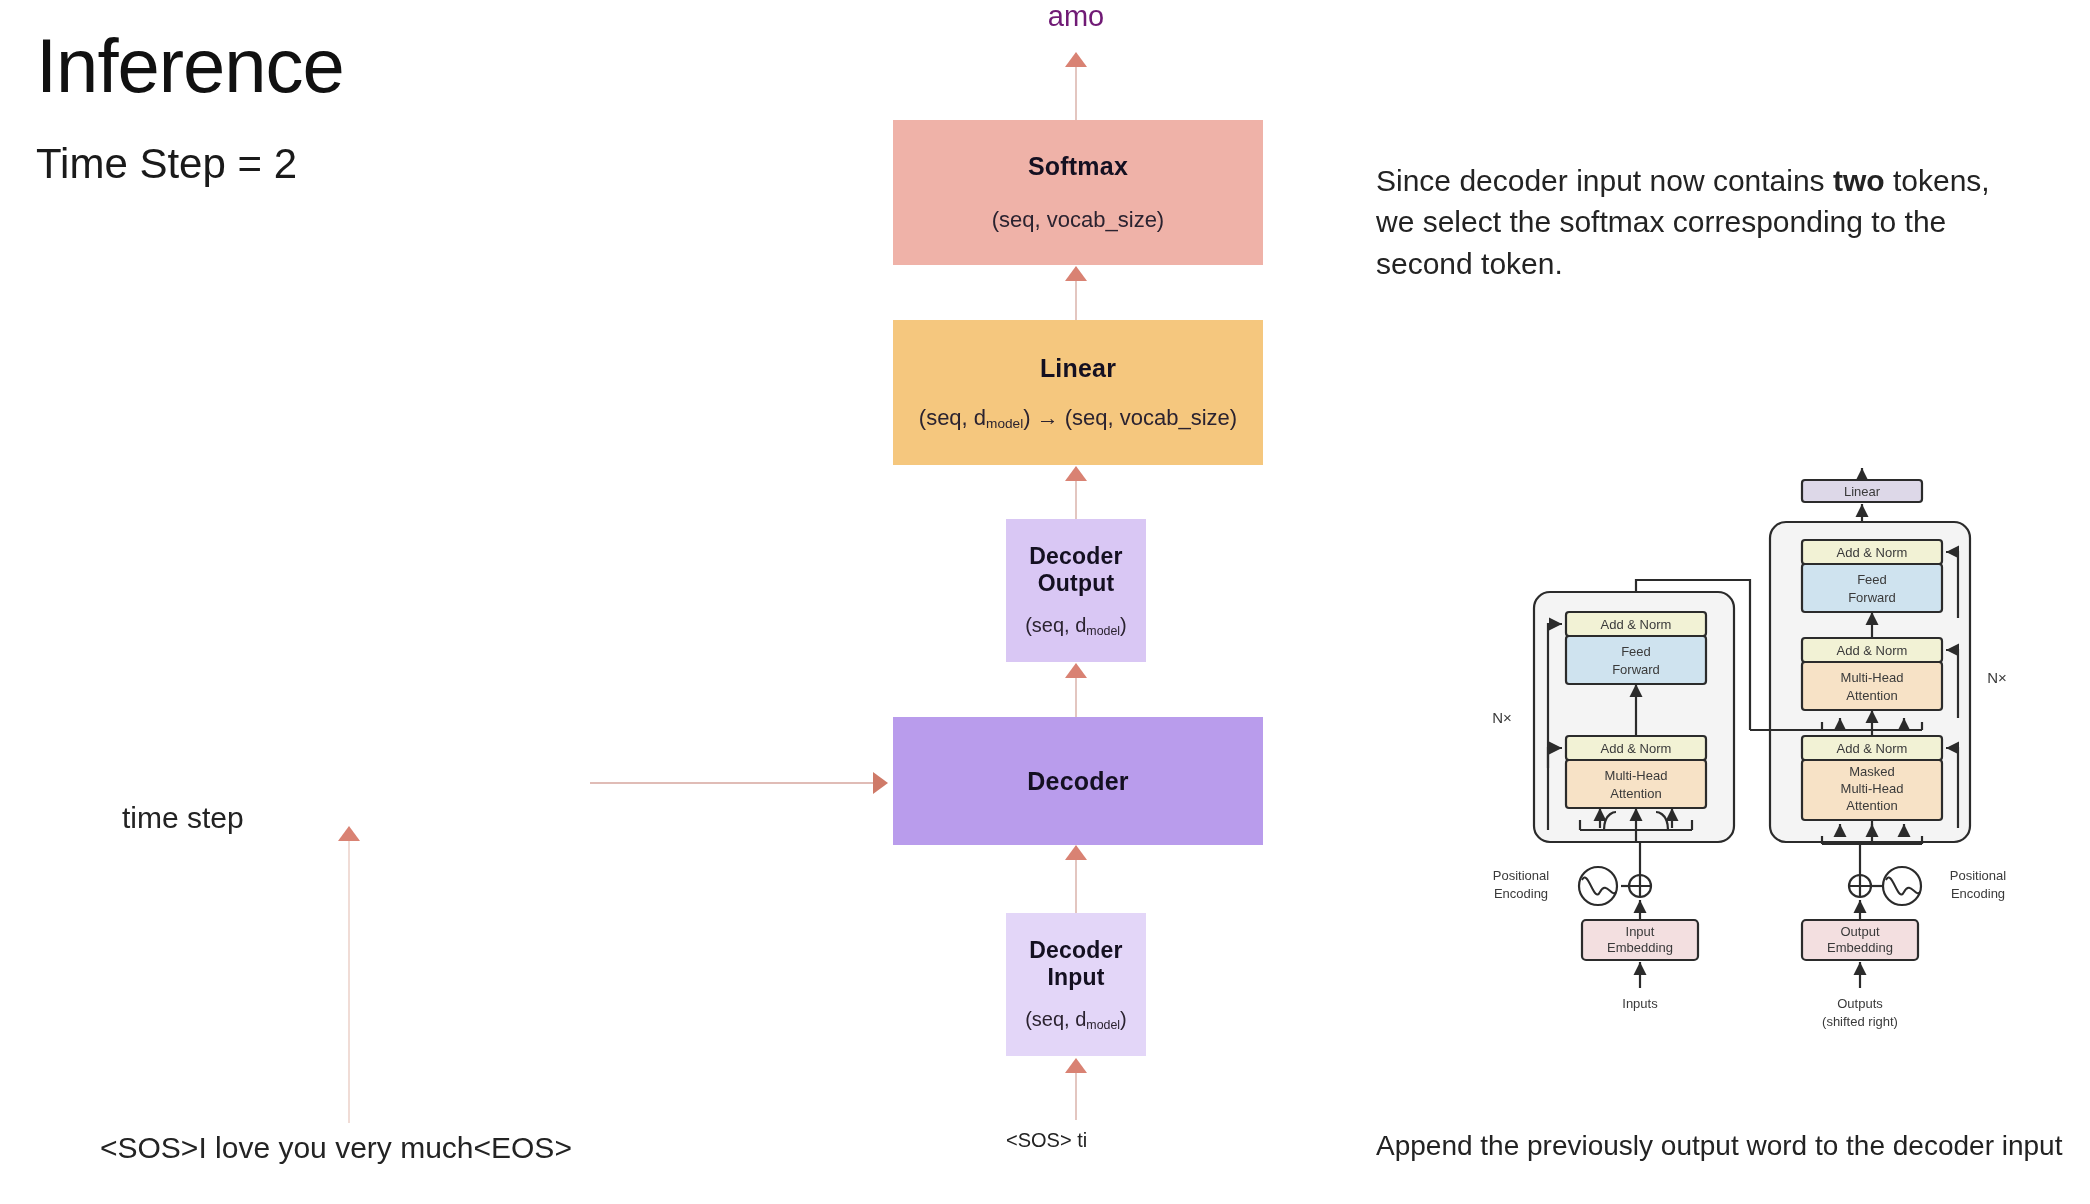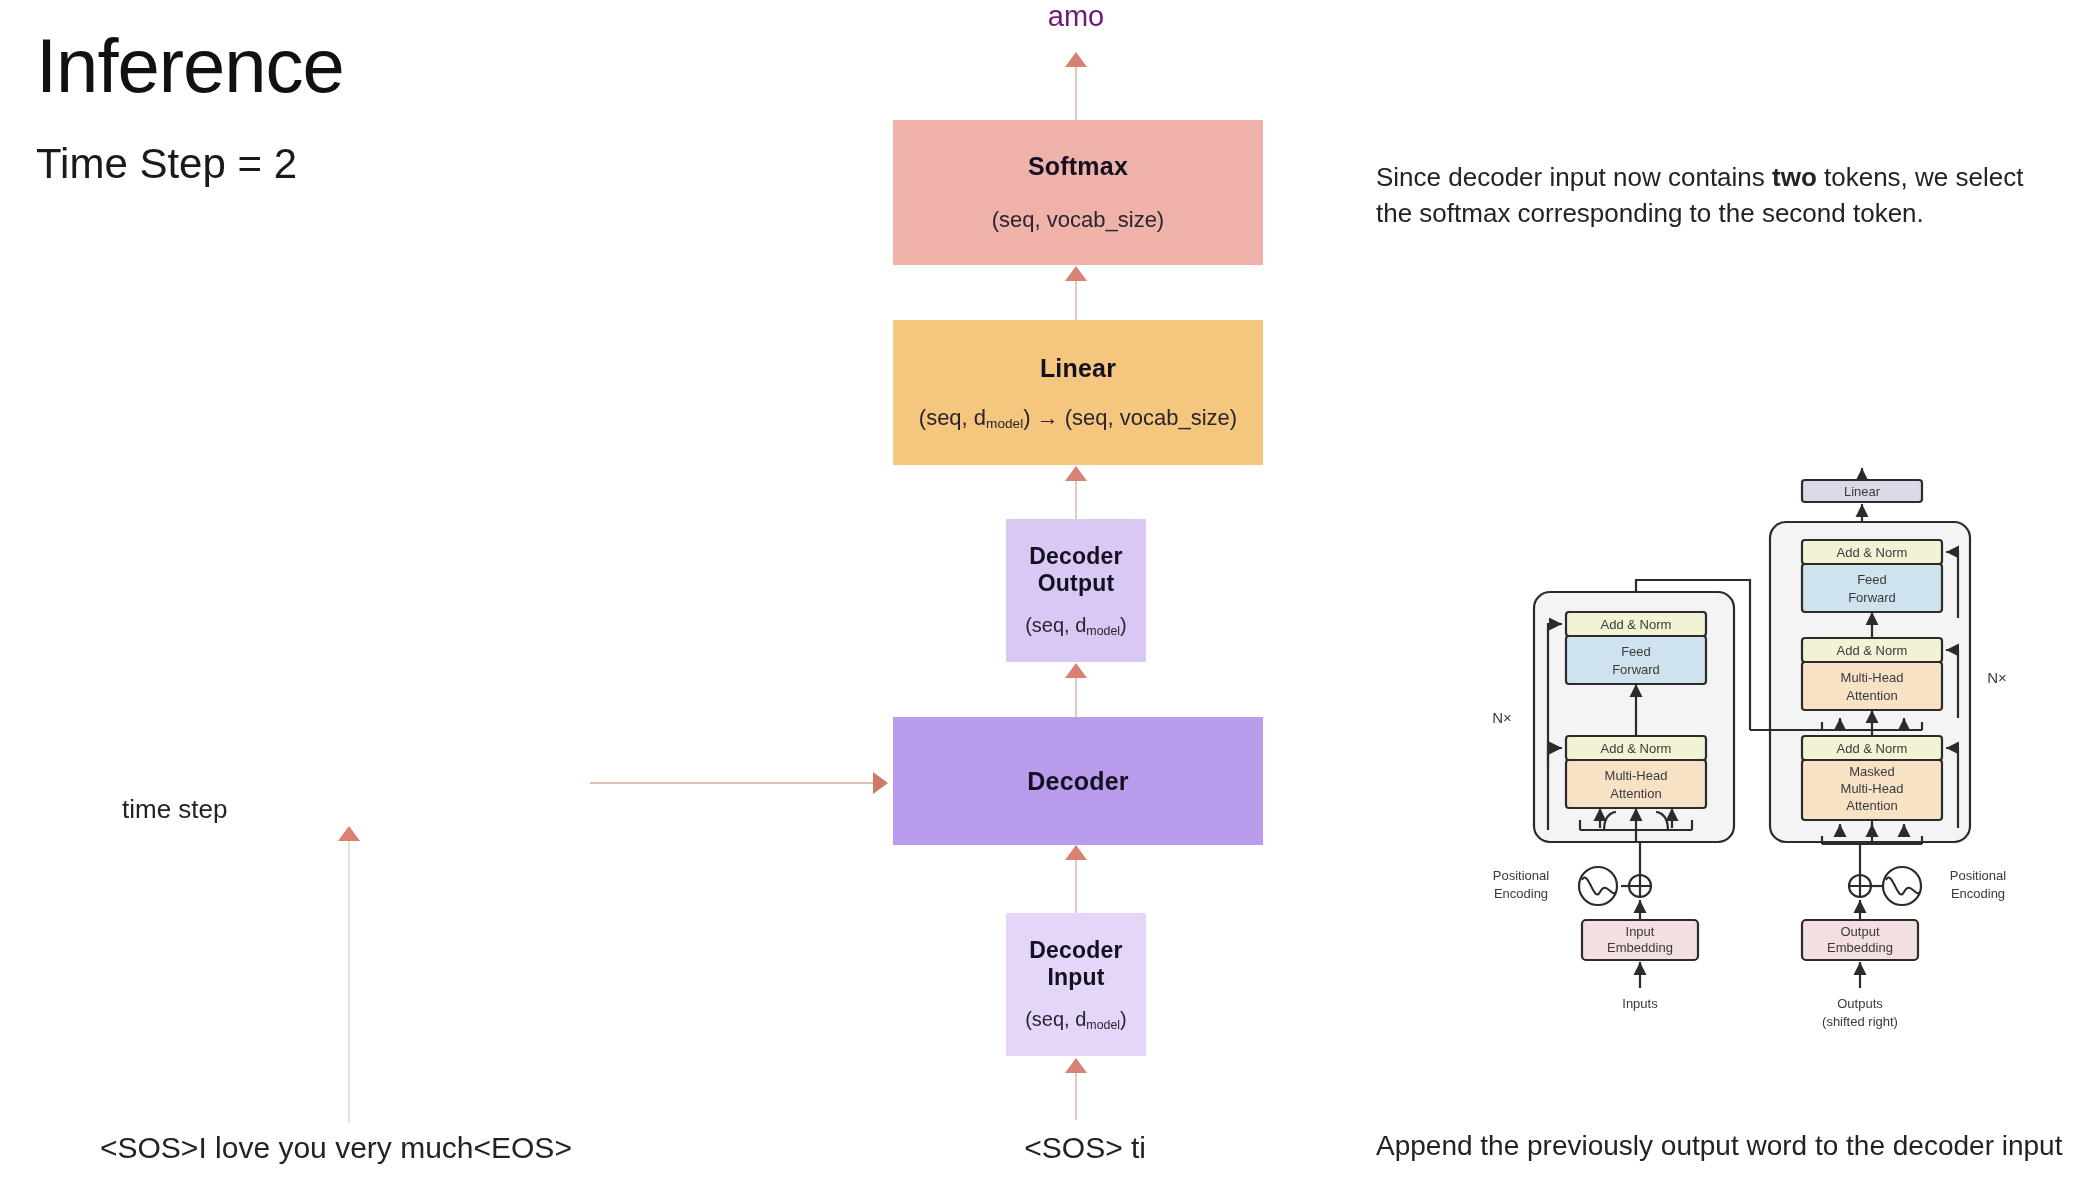--- a/index.html
+++ b/index.html
@@ -87,26 +87,26 @@
     border-left:15px solid #cf7a68;
   }
 
   .token-top {
     position:absolute; left:1006px; top:0px; width:140px;
     text-align:center; font-size:29px; color:#701a75;
   }
 
   
   .note {
-    position:absolute; font-size:26px; color:#232323; line-height:1.38;
+    position:absolute; font-size:30px; color:#232323; line-height:1.38;
   }
   #note-right      { left:1376px; top:160px; width:660px; }
   #note-left       { left:122px;  top:756px; width:470px; }
   #note-bottomleft { left:100px;  top:1127px; font-size:30px; }
-  #note-bottomcenter{ left:1006px; top:1127px; width:140px; text-align:right; font-size:30px; white-space:nowrap; }
+  #note-bottomcenter{ left:1006px; top:1127px; width:140px; text-align:left; font-size:20px; white-space:nowrap; }
   #note-bottomright{ left:1376px; top:1127px; font-size:28px; white-space:nowrap; }
   .b { font-weight:700; }
 
   
   #transformer {
     position:absolute; left:1470px; top:468px; width:560px; height:620px;
     font-family: "Liberation Sans", sans-serif;
   }
   #transformer text { font-family:"Liberation Sans", sans-serif; }
 </style>

